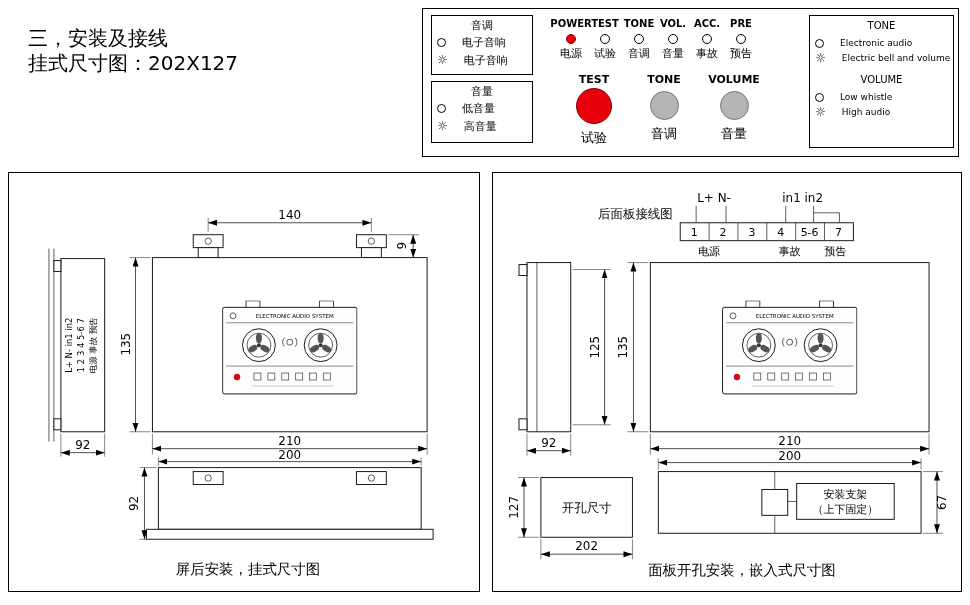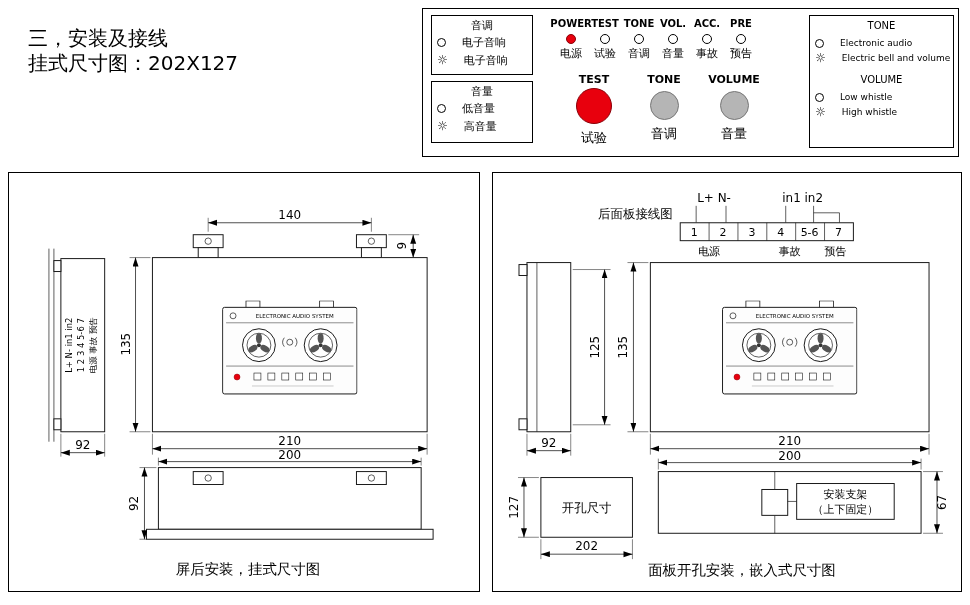--- a/index.html
+++ b/index.html
@@ -152,21 +152,21 @@
         <span class="sun">☼</span>
         <span>Electric bell and volume</span>
       </div>
       <div class="t t2">VOLUME</div>
       <div class="opt">
         <span class="led-o"></span>
         <span>Low whistle</span>
       </div>
       <div class="opt">
         <span class="sun">☼</span>
-        <span>High whistle</span>
+        <span>High audio</span>
       </div>
     </div>
   </div>
 
   <svg id="dwgL" class="dwg" viewBox="0 0 472 420">
     <defs>
       <marker id="arw" markerWidth="10" markerHeight="8" refX="9" refY="3" orient="auto-start-reverse" markerUnits="userSpaceOnUse">
         <path d="M0,0 L9,3 L0,6 Z" fill="#000"></path>
       </marker>
       <symbol id="device-face" viewBox="0 0 136 95">

